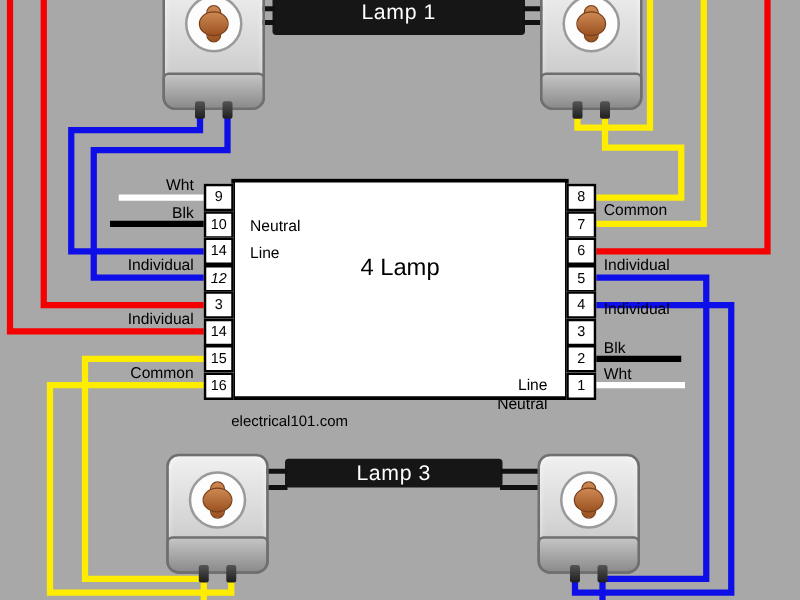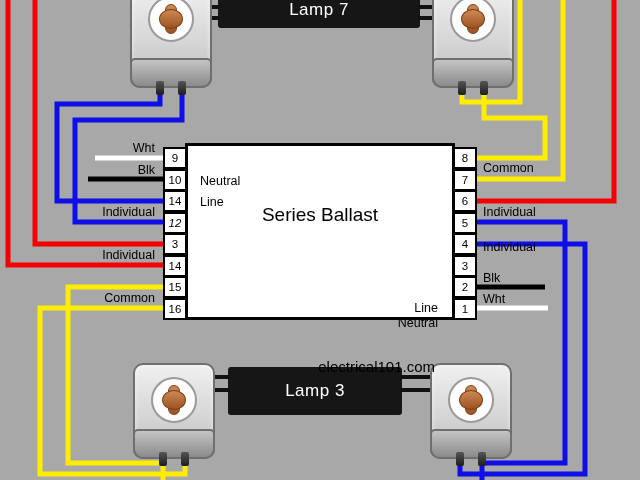--- a/index.html
+++ b/index.html
@@ -53,42 +53,42 @@
   }
   .pin-l { left:24px; } .pin-r { left:46px; }
 
   
   .lamp-bar {
     position:absolute; background:#161616; color:#fff; z-index:2;
     display:flex; align-items:center; justify-content:center;
     font-size:17px; letter-spacing:.5px; border-radius:3px;
   }
   .lamp2 { left:218px; top:-8px; width:202px; height:36px; }
-  .lamp3 { left:228px; top:367px; width:174px; height:48px; }
+  .lamp3 { left:228px; top:367px; width:174px; height:23px; }
   .lamp-pin { position:absolute; height:4px; background:#111; z-index:2; }
 
   
   .ballast {
     position:absolute; left:185px; top:143px; width:270px; height:177px;
     background:#fff; border:3px solid #000; z-index:2;
   }
   .b-title { position:absolute; left:0; right:0; top:52px; text-align:center;
              font-size:19px; line-height:34px; }
   .inlabel { position:absolute; font-size:12.5px; white-space:nowrap;margin-top:24px; }
   .il-tr { text-align:right; right:14px; }
 
   .terminal {
     position:absolute; width:24px; height:22px; z-index:3;
     background:#fff; border:2px solid #000;
     display:flex; align-items:center; justify-content:center;
     font-size:11.5px;
   }
   .wire-label { position:absolute; font-size:12.5px; z-index:4; white-space:nowrap; }
-  .website { position:absolute; left:185px; width:250px; top:330px; text-align:right;
-             font-size:15px; z-index:2;margin-top:28px; }
+  .website { position:absolute; left:185px; width:250px; top:330px; text-align:left;
+             font-size:12px; z-index:2; }
 </style>
 </head>
 <body>
 
 <svg id="wires" width="640" height="480">
     <polyline points="95,158 164,158" fill="none" stroke="#ffffff" stroke-width="5"></polyline>
     <polyline points="88,179 164,179" fill="none" stroke="#000000" stroke-width="5"></polyline>
     <polyline points="160,88 160,104 57,104 57,201 164,201" fill="none" stroke="#0e0ee8" stroke-width="5"></polyline>
     <polyline points="182,88 182,120 75,120 75,222 164,222" fill="none" stroke="#0e0ee8" stroke-width="5"></polyline>
     <polyline points="35,0 35,244 164,244" fill="none" stroke="#f40000" stroke-width="5"></polyline>
@@ -101,21 +101,21 @@
     <polyline points="472,179 563,179 563,0" fill="none" stroke="#ffed00" stroke-width="5"></polyline>
     <polyline points="614,0 614,201 472,201" fill="none" stroke="#f40000" stroke-width="5"></polyline>
     <polyline points="472,222 565,222 565,463 482,463 482,452" fill="none" stroke="#0e0ee8" stroke-width="5"></polyline>
     <polyline points="472,244 585,244 585,474 460,474 460,462" fill="none" stroke="#0e0ee8" stroke-width="5"></polyline>
     <polyline points="482,463 482,480" fill="none" stroke="#0e0ee8" stroke-width="5"></polyline>
     <polyline points="472,287 545,287" fill="none" stroke="#000000" stroke-width="5"></polyline>
     <polyline points="472,308 548,308" fill="none" stroke="#ffffff" stroke-width="5"></polyline>
   </svg>
 
 <div class="lamp-bar lamp2">
-  <span>Lamp 7</span>
+  <span>Lamp 1</span>
 </div>
 <div class="lamp-bar lamp3">
   <span>Lamp 3</span>
 </div>
 
 <div class="lamp-pin" style="left:208px;top:5px;width:12px"></div>
 <div class="lamp-pin" style="left:208px;top:16px;width:12px"></div>
 <div class="lamp-pin" style="left:418px;top:5px;width:16px"></div>
 <div class="lamp-pin" style="left:418px;top:16px;width:16px"></div>
 <div class="lamp-pin" style="left:213px;top:375px;width:17px"></div>
@@ -151,21 +151,21 @@
   <div class="socket">
       <div class="slot"></div>
     </div>
   <div class="band"></div>
   <div class="pin pin-l"></div>
   <div class="pin pin-r"></div>
 </div>
 
 <div class="ballast">
   <div class="b-title">
-    <div>Series Ballast</div>
+    <div>4 Lamp</div>
   </div>
   <div class="inlabel" style="left:12px;top:4px">Neutral</div>
   <div class="inlabel" style="left:12px;top:25px">Line</div>
   <div class="inlabel il-tr" style="top:131px">Line</div>
   <div class="inlabel il-tr" style="top:146px">Neutral</div>
 </div>
 
 <div id="terminals">
     <div class="terminal" style="left: 163px; top: 147px;">9</div>
     <div class="terminal" style="left: 163px; top: 168.5px;">10</div>

